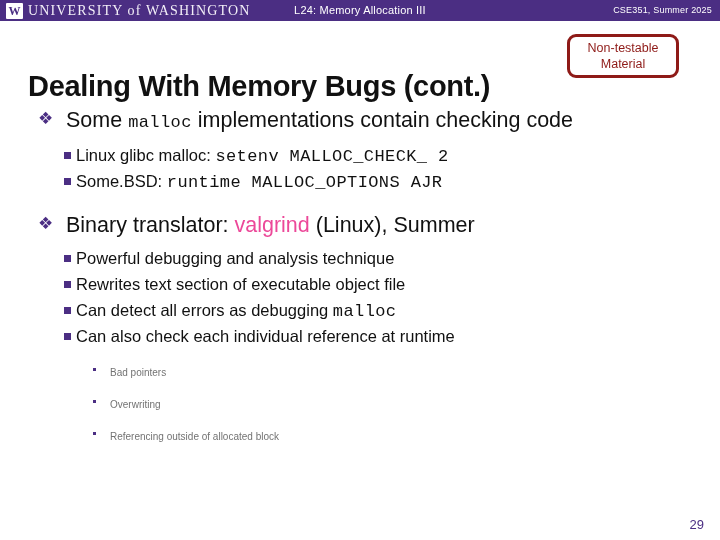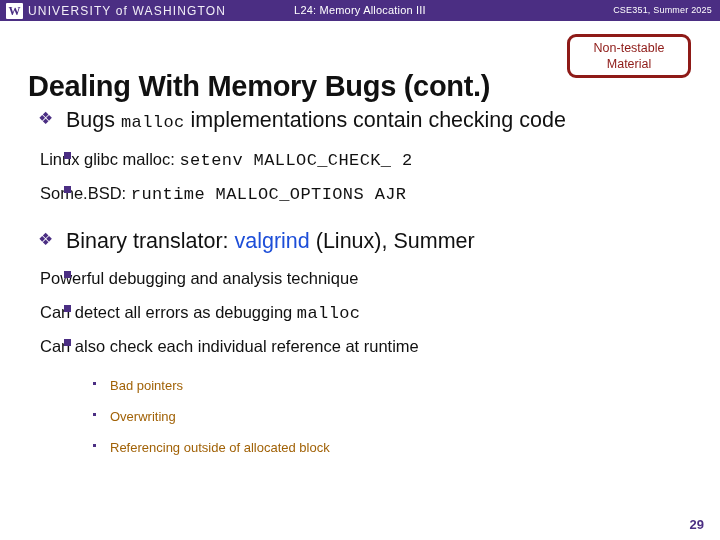--- a/index.html
+++ b/index.html
@@ -38,25 +38,25 @@
     background: #ffffff;
     color: #4b2e83;
     font-weight: bold;
     font-size: 12px;
     line-height: 16px;
     text-align: center;
     font-family: "Liberation Serif", serif;
     border-radius: 1px;
   }
   #uw-wordmark {
-    font-size: 12px;
+    font-size: 14px;
     letter-spacing: 1.15px;
     color: #f2eef7;
     white-space: nowrap;
-    font-family: Liberation Sans, sans-serif;
+    font-family: Liberation Serif, serif;
   }
   #header-center-title {
     position: absolute;
     left: 0; top: 0;
     width: 720px;
     text-align: center;
     line-height: 21px;
     font-size: 11px;
     color: #ffffff;
     letter-spacing: 0.2px;
@@ -80,21 +80,21 @@
     color: #111111;
     letter-spacing: -0.3px;
     line-height: 36px;
     margin-top: 20px;
   }
 
   
   #non-testable-badge {
     position: absolute;
     left: 567px; top: 34px;
-    width: 124px;
+    width: 112px;
     height: 44px;
     border: 3px solid #8e1a17;
     border-radius: 9px;
     box-sizing: border-box;
     display: flex;
     flex-direction: column;
     align-items: center;
     justify-content: center;
     color: #8e1a17;
     font-size: 12.5px;
@@ -125,22 +125,22 @@
   .lvl1-text {
     font-size: 21.5px;
     line-height: 33px;
     color: #111111;
     max-width: 600px;
   }
 
   .lvl2-list { margin: 4px 0 0 0; }
   .lvl2-item {
     position: relative;
-    padding-left: 40px;
-    line-height: 32px;
+    padding-left: 76px;
+    line-height: 24px;
   }
   .lvl2-bullet {
     position: absolute;
     left: 64px;
     top: 9px;
     width: 7px; height: 7px;
     background: #4b2e83;
   }
   .lvl2-text {
     font-size: 16.5px;
@@ -154,42 +154,42 @@
     line-height: 30px;
   }
   .lvl3-bullet {
     position: absolute;
     left: 93px;
     top: 12px;
     width: 3px; height: 3px;
     background: #4b2e83;
   }
   .lvl3-text {
-    font-size: 13px;
-    color: #a16207;
+    font-size: 10px;
+    color: #737373;
   }
   .code-lg {
     font-family: Liberation Mono, monospace;
     font-size: 17px;
     letter-spacing: 0.4px;
   }
   .highlight-red {
-    color: #1d4ed8;
+    color: #ec4899;
   }
 
   
   #bullet-block-1 { margin-bottom: 8px; }
   #bullet-block-2 { margin-top: 14px; }
 
   
   #page-number {
     position: absolute;
     right: 16px; bottom: 8px;
     font-size: 13px;
-    font-weight: bold;
+    font-weight: normal;
     color: #4b2e83;
   }
 </style>
 </head>
 <body>
 
 <div id="header-bar">
   <div id="uw-logo-group">
     <div id="uw-w-mark">W</div>
     <div id="uw-wordmark">UNIVERSITY of WASHINGTON</div>
@@ -203,21 +203,21 @@
 <div id="non-testable-badge">
   <span>Non-testable</span>
   <span>Material</span>
 </div>
 
 <div id="slide-body">
 
   <div id="bullet-block-1">
     <div class="lvl1-item">
       <span class="lvl1-bullet">❖</span>
-      <span class="lvl1-text"><span>Bugs </span><span class="code-lg">malloc</span><span> implementations contain checking code</span></span>
+      <span class="lvl1-text"><span>Some </span><span class="code-lg">malloc</span><span> implementations contain checking code</span></span>
     </div>
 
     <div class="lvl2-list">
       <div class="lvl2-item">
         <span class="lvl2-bullet"></span>
         <span class="lvl2-text"><span>Linux glibc malloc: </span><span class="code-lg">setenv MALLOC_CHECK_ 2</span><span></span></span>
       </div>
       <div class="lvl2-item">
         <span class="lvl2-bullet"></span>
         <span class="lvl2-text"><span>Some.BSD: </span><span class="code-lg">runtime MALLOC_OPTIONS AJR</span><span></span></span>
@@ -231,20 +231,21 @@
       <span class="lvl1-text"><span>Binary translator:  </span><span class="highlight-red">valgrind</span><span> (Linux), Summer</span></span>
     </div>
 
     <div class="lvl2-list">
       <div class="lvl2-item">
         <span class="lvl2-bullet"></span>
         <span class="lvl2-text"><span>Powerful debugging and analysis technique</span><span class="code-lg"></span><span></span></span>
       </div>
       <div class="lvl2-item">
         <span class="lvl2-bullet"></span>
+        <span class="lvl2-text"><span>Rewrites text section of executable object file</span><span class="code-lg"></span><span></span></span>
       </div>
       <div class="lvl2-item">
         <span class="lvl2-bullet"></span>
         <span class="lvl2-text"><span>Can detect all errors as debugging </span><span class="code-lg">malloc</span><span></span></span>
       </div>
       <div class="lvl2-item">
         <span class="lvl2-bullet"></span>
         <span class="lvl2-text"><span>Can also check each individual reference at runtime</span><span class="code-lg"></span><span></span></span>
       </div>
     </div>

